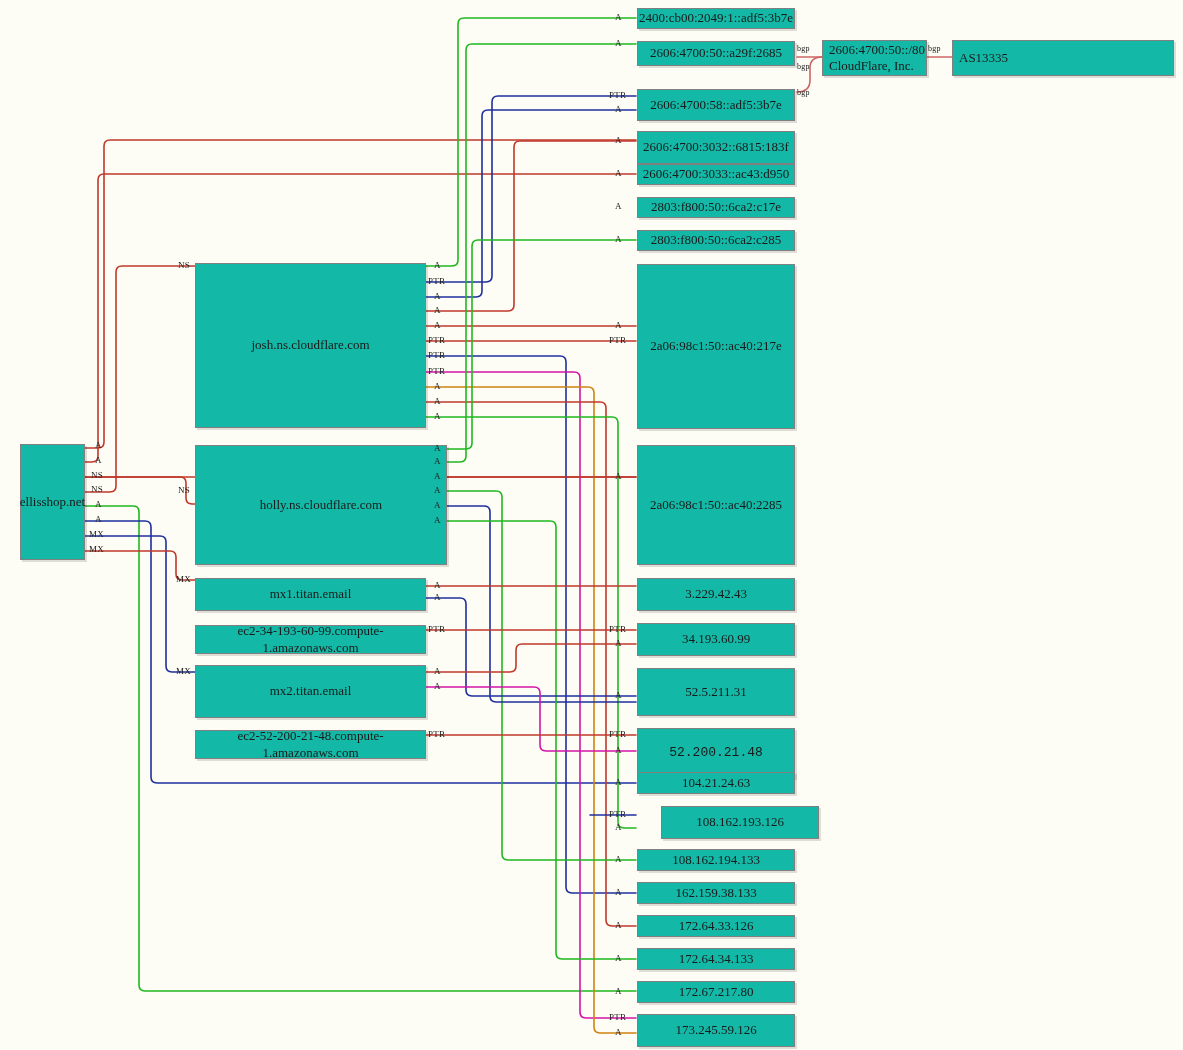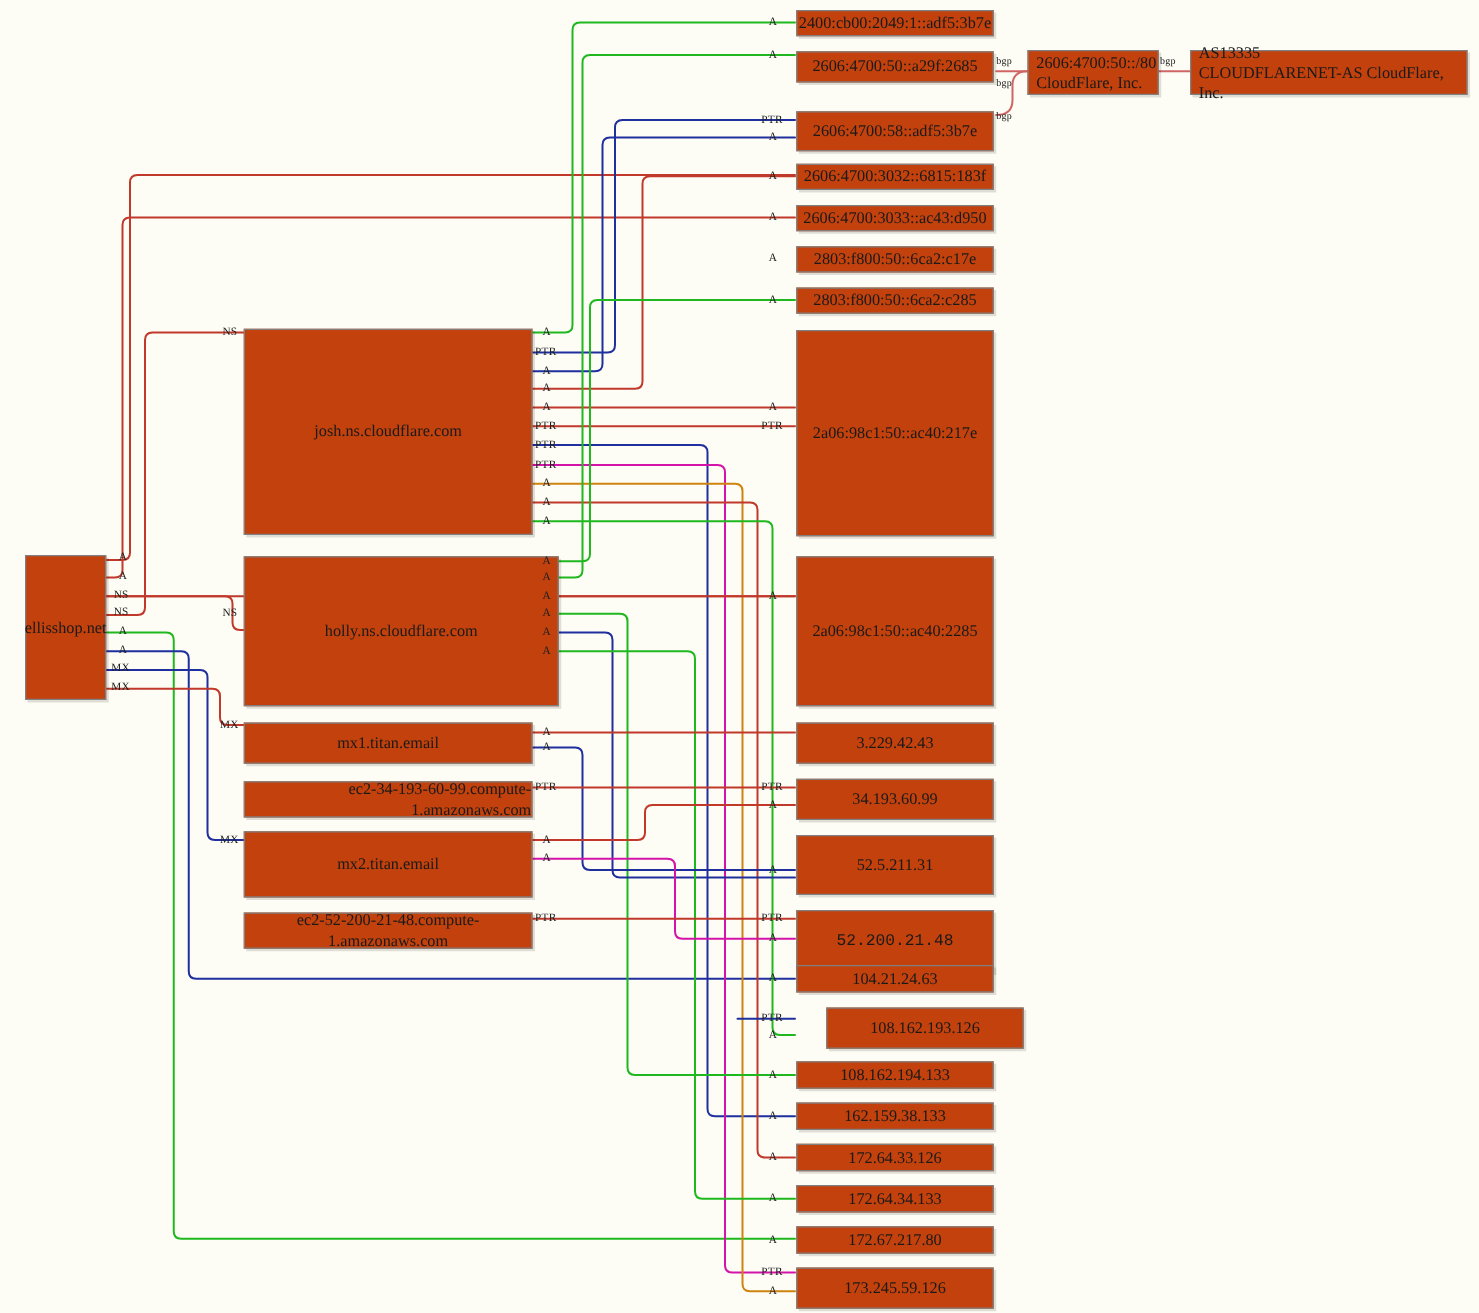--- a/index.html
+++ b/index.html
@@ -1,19 +1,19 @@
 <!DOCTYPE html>
 <html><head>
 <meta charset="utf-8">
 <style>
   html,body{margin:0;padding:0;background:#fdfdf5;}
   body{font-family:"Liberation Serif", serif;}
   #canvas{position:relative;width:1183px;height:1050px;background:#fdfdf5;overflow:hidden;}
   svg#wires{position:absolute;left:0;top:0;width:1183px;height:1050px;pointer-events:none;}
-  .node{position:absolute;box-sizing:border-box;background:#c2410c;border:1px solid #808080;
+  .node{position:absolute;box-sizing:border-box;background:#14b8a6;border:1px solid #808080;
         box-shadow:2px 2px 0 rgba(0,0,0,0.12);display:flex;align-items:center;justify-content:center;
         font-size:13px;color:#1a1a1a;text-align:center;line-height:1.25;}
   .node.left-align{justify-content:flex-start;padding-left:6px;text-align:left;}
   .elabel{position:absolute;font-size:9px;color:#202020;font-family:"Liberation Serif", serif;
           white-space:nowrap;letter-spacing:.2px;}
 </style>
 </head>
 <body>
 
 <div id="canvas">
@@ -102,40 +102,40 @@
   <div class="node" style="left:195px;top:263px;width:231px;height:165px;">
     <span>josh.ns.cloudflare.com</span>
   </div>
   <div class="node" style="left:195px;top:445px;width:252px;height:120px;">
     <span>holly.ns.cloudflare.com</span>
   </div>
 
   <div class="node" style="left:195px;top:578px;width:231px;height:33px;">
     <span>mx1.titan.email</span>
   </div>
-  <div class="node" style="left:195px;top:625px;width:231px;height:29px;text-align:right;">
+  <div class="node" style="left:195px;top:625px;width:231px;height:29px;">
     <span>ec2-34-193-60-99.compute-1.amazonaws.com</span>
   </div>
   <div class="node" style="left:195px;top:665px;width:231px;height:53px;">
     <span>mx2.titan.email</span>
   </div>
   <div class="node" style="left:195px;top:730px;width:231px;height:29px;">
     <span>ec2-52-200-21-48.compute-1.amazonaws.com</span>
   </div>
 
   <div class="node" style="left:637px;top:8px;width:158px;height:21px;">
     <span>2400:cb00:2049:1::adf5:3b7e</span>
   </div>
   <div class="node" style="left:637px;top:41px;width:158px;height:25px;">
     <span>2606:4700:50::a29f:2685</span>
   </div>
   <div class="node" style="left:637px;top:89px;width:158px;height:32px;">
     <span>2606:4700:58::adf5:3b7e</span>
   </div>
-  <div class="node" style="left:637px;top:131px;width:158px;height:21px;justify-content:center;">
+  <div class="node" style="left:637px;top:131px;width:158px;height:33px;justify-content:center;">
     <span>2606:4700:3032::6815:183f</span>
   </div>
   <div class="node" style="left:637px;top:164px;width:158px;height:21px;">
     <span>2606:4700:3033::ac43:d950</span>
   </div>
   <div class="node" style="left:637px;top:197px;width:158px;height:21px;">
     <span>2803:f800:50::6ca2:c17e</span>
   </div>
   <div class="node" style="left:637px;top:230px;width:158px;height:21px;">
     <span>2803:f800:50::6ca2:c285</span>
@@ -183,21 +183,20 @@
   <div class="node" style="left:637px;top:1014px;width:158px;height:33px;">
     <span>173.245.59.126</span>
   </div>
 
   <div class="node left-align" style="left:822px;top:40px;width:105px;height:36px;flex-direction:column;align-items:flex-start;justify-content:center;">
     <span>2606:4700:50::/80</span>
     <span>CloudFlare, Inc.</span>
   </div>
   <div class="node left-align" style="left:952px;top:40px;width:222px;height:36px;flex-direction:column;align-items:flex-start;justify-content:center;">
     <span>AS13335</span>
-    <span>CLOUDFLARENET-AS CloudFlare, Inc.</span>
   </div>
 
   <span class="elabel" style="left:95px;top:440px;">A</span>
   <span class="elabel" style="left:95px;top:455px;">A</span>
   <span class="elabel" style="left:91px;top:470px;">NS</span>
   <span class="elabel" style="left:91px;top:484px;">NS</span>
   <span class="elabel" style="left:95px;top:499px;">A</span>
   <span class="elabel" style="left:95px;top:514px;">A</span>
   <span class="elabel" style="left:89px;top:529px;">MX</span>
   <span class="elabel" style="left:89px;top:544px;">MX</span>

